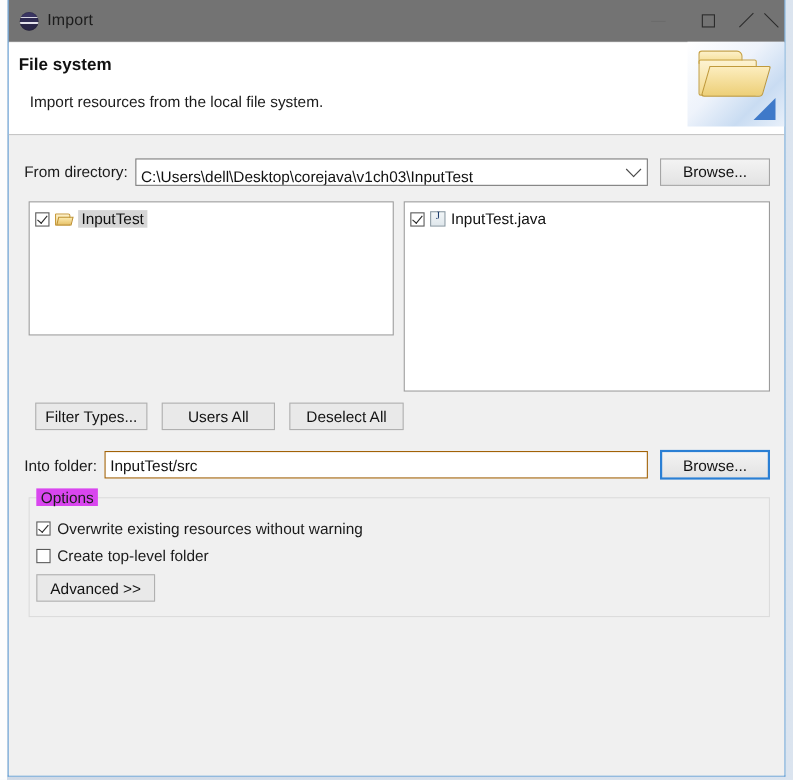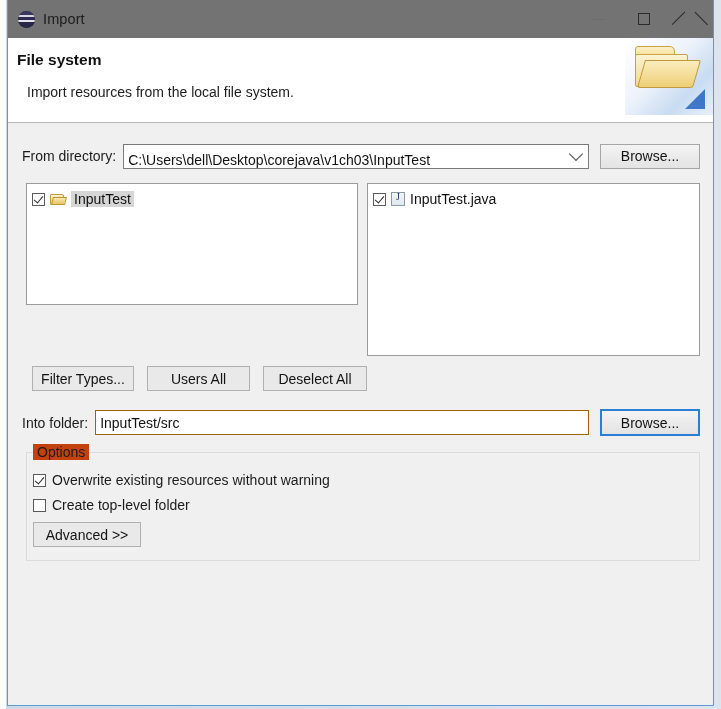--- a/index.html
+++ b/index.html
@@ -381,21 +381,21 @@
   .options-group {
     position: absolute;
     left: 18px; top: 329px;
     width: 674px; height: 109px;
     border: 1px solid #dcdcdc;
     box-sizing: border-box;
   }
   .options-legend {
     position: absolute;
     left: 6px; top: -9px;
-    background: #c2410c;
+    background: #d946ef;
     padding: 0 4px;
     font-size: 14px;
     color: #1b1b1b;
   }
   .opt-row {
     position: absolute;
     display: flex;
     align-items: center;
     gap: 6px;
     font-size: 14px;

